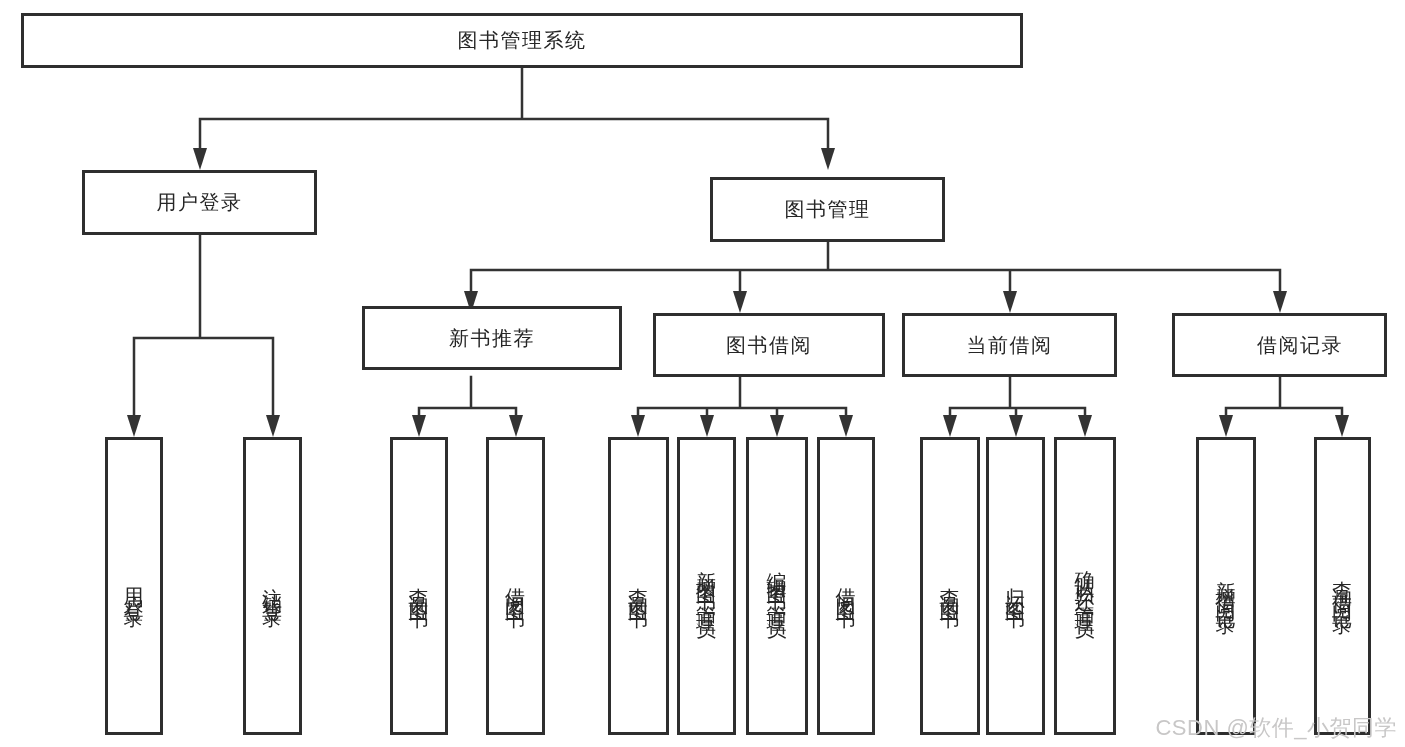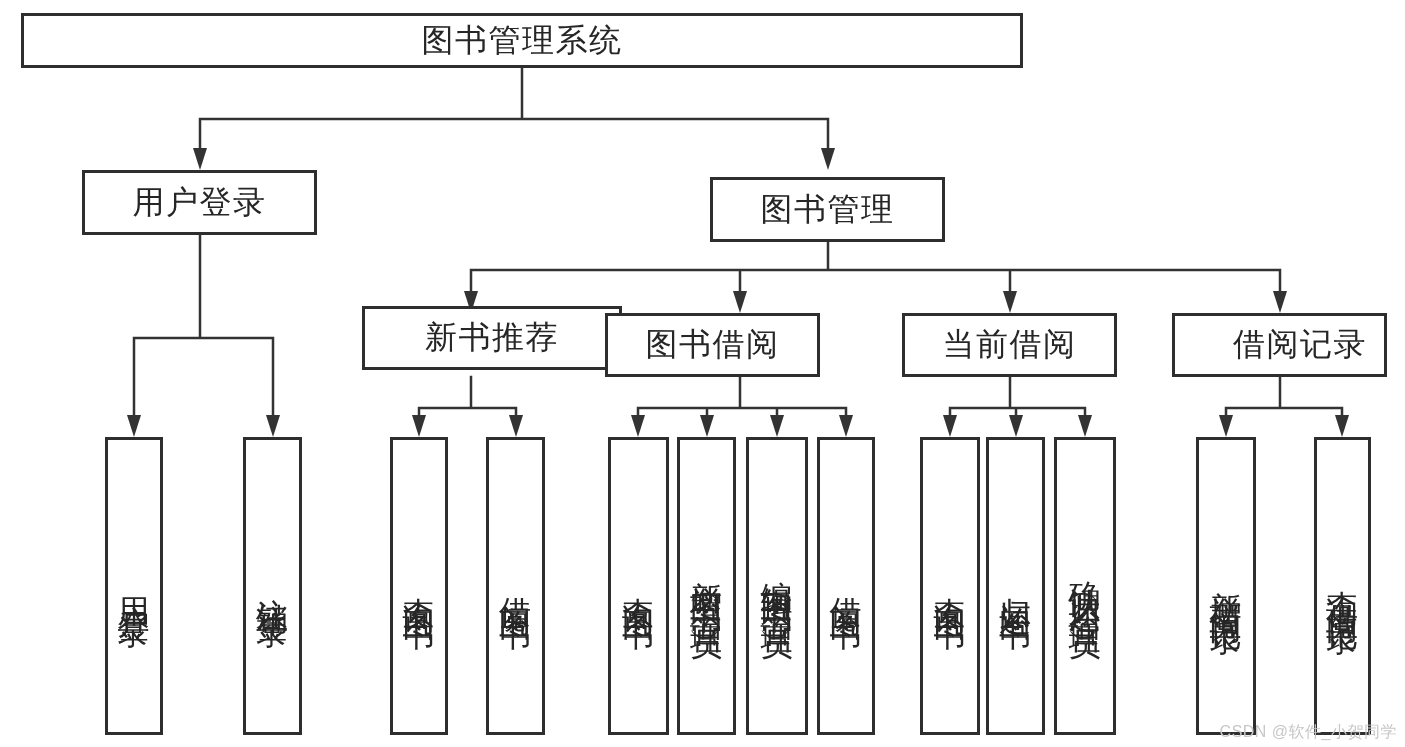--- a/index.html
+++ b/index.html
@@ -22,39 +22,39 @@
   }
   .box {
     position: absolute;
     background: #ffffff;
     border: 3px solid #2e2e2e;
     box-sizing: border-box;
     display: flex;
     align-items: center;
     justify-content: center;
     color: #262626;
-    font-size: 32px;
+    font-size: 20px;
     letter-spacing: 1.5px;
     white-space: nowrap;
     z-index: 2;
   }
   .vbox span {
     writing-mode: vertical-rl;
     text-orientation: mixed;
     letter-spacing: 7px;
     line-height: 1;
   }
   
   .n-root  { left: 21px;  top: 13px;  width: 1002px; height: 55px; }
   
   .n-login { left: 82px;  top: 170px; width: 235px; height: 65px; }
   .n-mgmt  { left: 710px; top: 177px; width: 235px; height: 65px; }
   
   .n-rec   { left: 362px;  top: 306px; width: 260px; height: 64px; }
-  .n-bor   { left: 605px;  top: 313px; width: 215px; height: 64px; }
+  .n-bor   { left: 653px;  top: 313px; width: 232px; height: 64px; }
   .n-cur   { left: 902px;  top: 313px; width: 215px; height: 64px; }
   .n-hist  { left: 1172px; top: 313px; width: 215px; height: 64px; padding-left: 41px; }
   
   .vbox { top: 437px; height: 298px; }
   .l-g1a { left: 105px;  width: 58px; }
   .l-g1b { left: 243px;  width: 59px; }
   .l-g2a { left: 390px;  width: 58px; }
   .l-g2b { left: 486px;  width: 59px; }
   .l-g3a { left: 608px;  width: 61px; }
   .l-g3b { left: 677px;  width: 59px; }
@@ -62,21 +62,21 @@
   .l-g3d { left: 817px;  width: 58px; }
   .l-g4a { left: 920px;  width: 60px; }
   .l-g4b { left: 986px;  width: 59px; }
   .l-g4c { left: 1054px; width: 62px; }
   .l-g5a { left: 1196px; width: 60px; }
   .l-g5b { left: 1314px; width: 57px; }
   #watermark {
     position: absolute;
     right: 8px;
     bottom: 4px;
-    font-size: 16px;
+    font-size: 22px;
     color: #c8c7c7;
     letter-spacing: 0.5px;
     z-index: 3;
   }
 </style>
 </head>
 <body>
 
 <div id="canvas">
 

